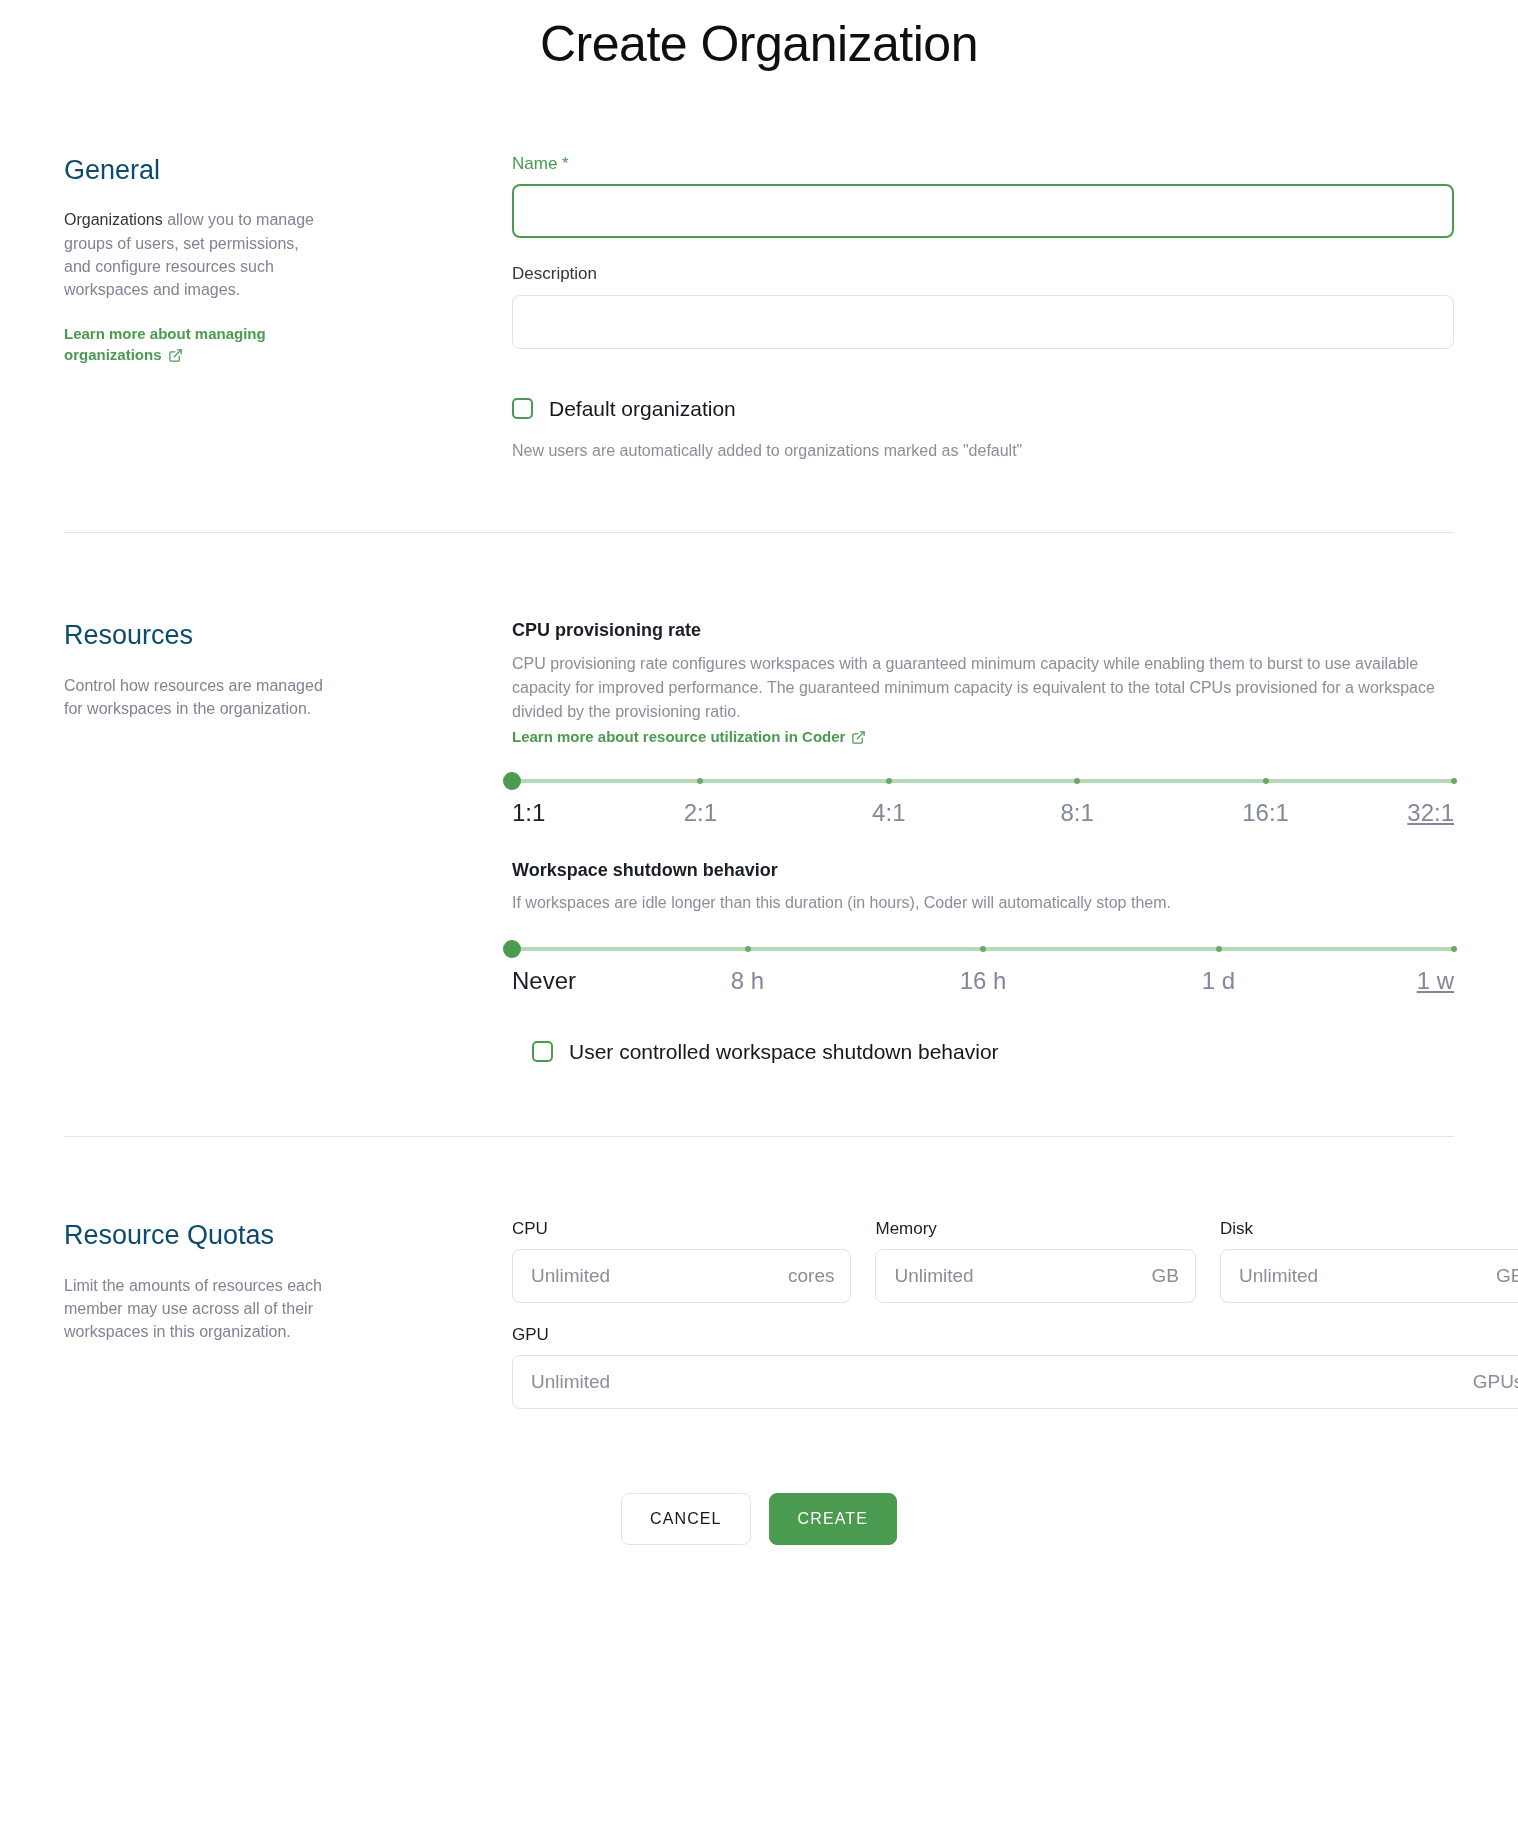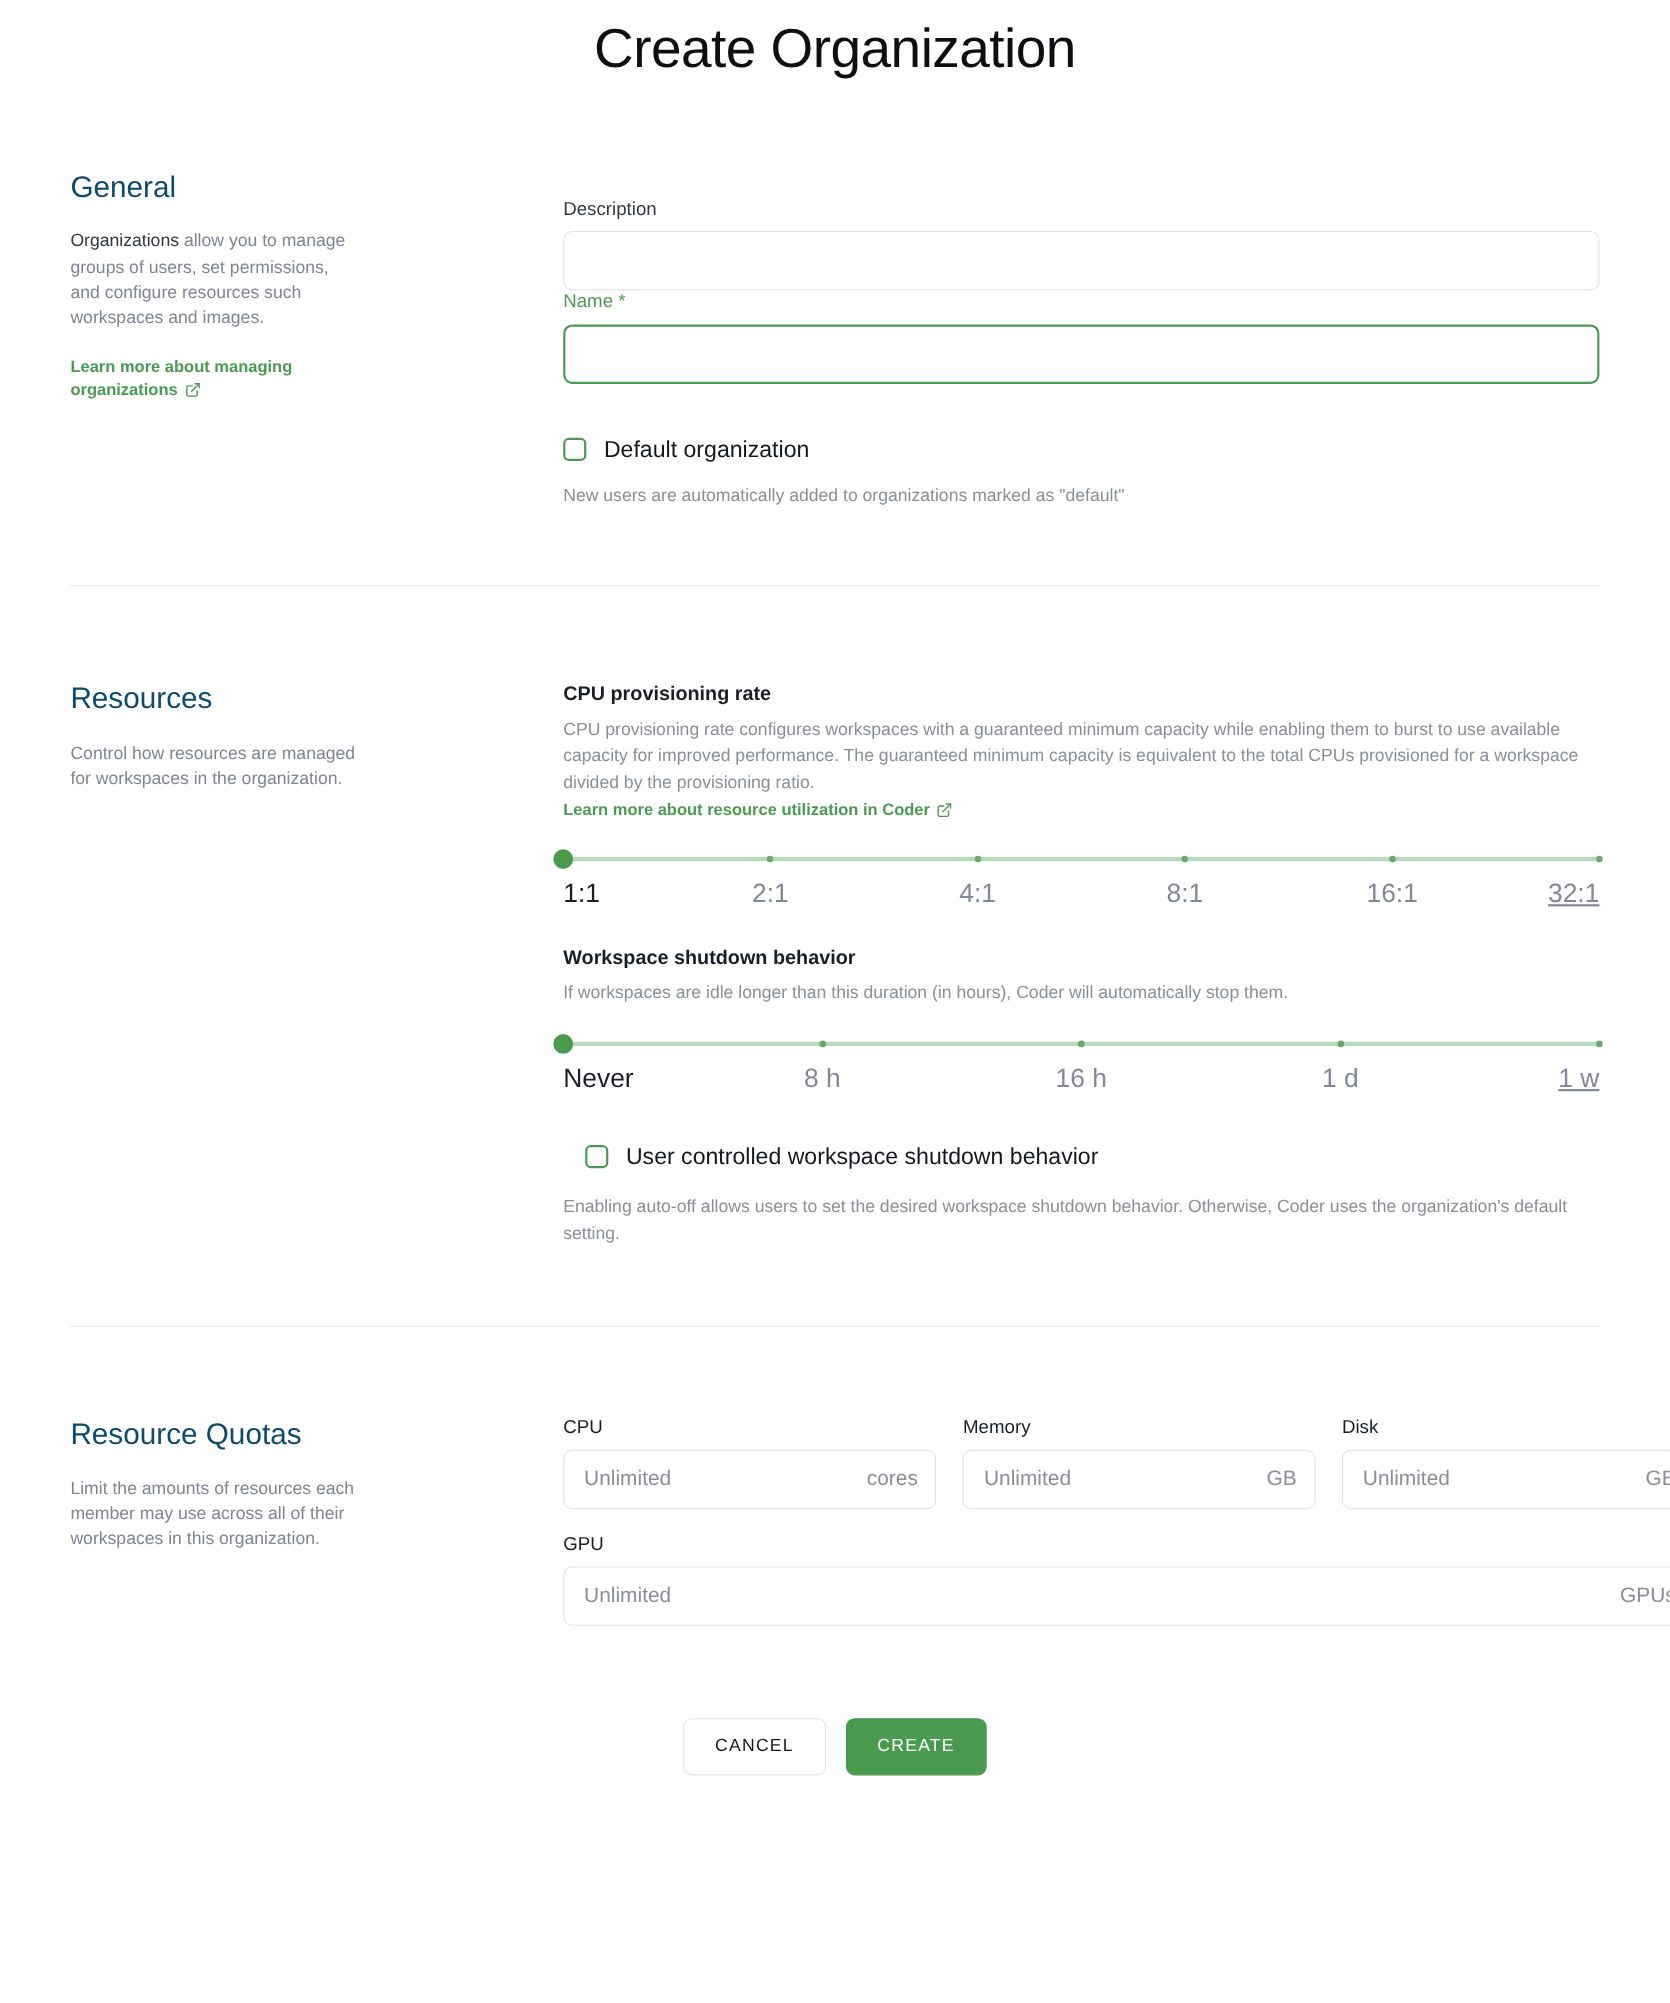--- a/index.html
+++ b/index.html
@@ -258,28 +258,28 @@
       <div class="learn-wrap">
         <a class="learn-link" href="#">Learn more about managing organizations</a><span class="ext-icon"><svg viewBox="0 0 24 24" fill="none" stroke="#4a9b50" stroke-width="2" stroke-linecap="round" stroke-linejoin="round">
               <path d="M18 13v6a2 2 0 0 1-2 2H5a2 2 0 0 1-2-2V8a2 2 0 0 1 2-2h6"></path>
               <polyline points="15 3 21 3 21 9"></polyline>
               <line x1="10" y1="14" x2="21" y2="3"></line>
             </svg></span>
       </div>
     </div>
 
     <div class="section-right">
+      <div class="field">
+        <label class="field-label focused">Name *</label>
+        <input class="text-input focused" type="text" value="" placeholder="" style="">
+      </div>
+
       <div class="field" style="margin-top:26px;">
         <label class="field-label">Description</label>
         <input class="text-input" type="text" value="" placeholder="" style="">
-      </div>
-
-      <div class="field">
-        <label class="field-label focused">Name *</label>
-        <input class="text-input focused" type="text" value="" placeholder="" style="">
       </div>
 
       <div class="check-row" style="margin-top:47px;">
         <span class="checkbox"></span>
         <span class="check-label">Default organization</span>
       </div>
       <p class="helper-text" style="margin-top:18px;">New users are automatically added to organizations marked as "default"</p>
     </div>
   </div>
 
@@ -347,21 +347,20 @@
             <span style="left: 50%;">16 h</span>
             <span style="left: 75%;">1 d</span>
             <span class="last" style="left: 100%;">1 w</span>
           </div>
       </div>
 
       <div class="check-row" style="margin-top:46px; margin-left:20px;">
         <span class="checkbox"></span>
         <span class="check-label">User controlled workspace shutdown behavior</span>
       </div>
-      <p class="helper-text" style="margin-top:22px;">Enabling auto-off allows users to set the desired workspace shutdown behavior. Otherwise, Coder uses the organization's default setting.</p>
     </div>
   </div>
 
   <div class="divider" style="margin-top:72px;"></div>
 
   <div class="section" style="margin-top:82px;">
     <div class="section-left">
       <h2 class="section-head">Resource Quotas</h2>
       <p class="section-desc">Limit the amounts of resources each member may use across all of their workspaces in this organization.</p>
     </div>

